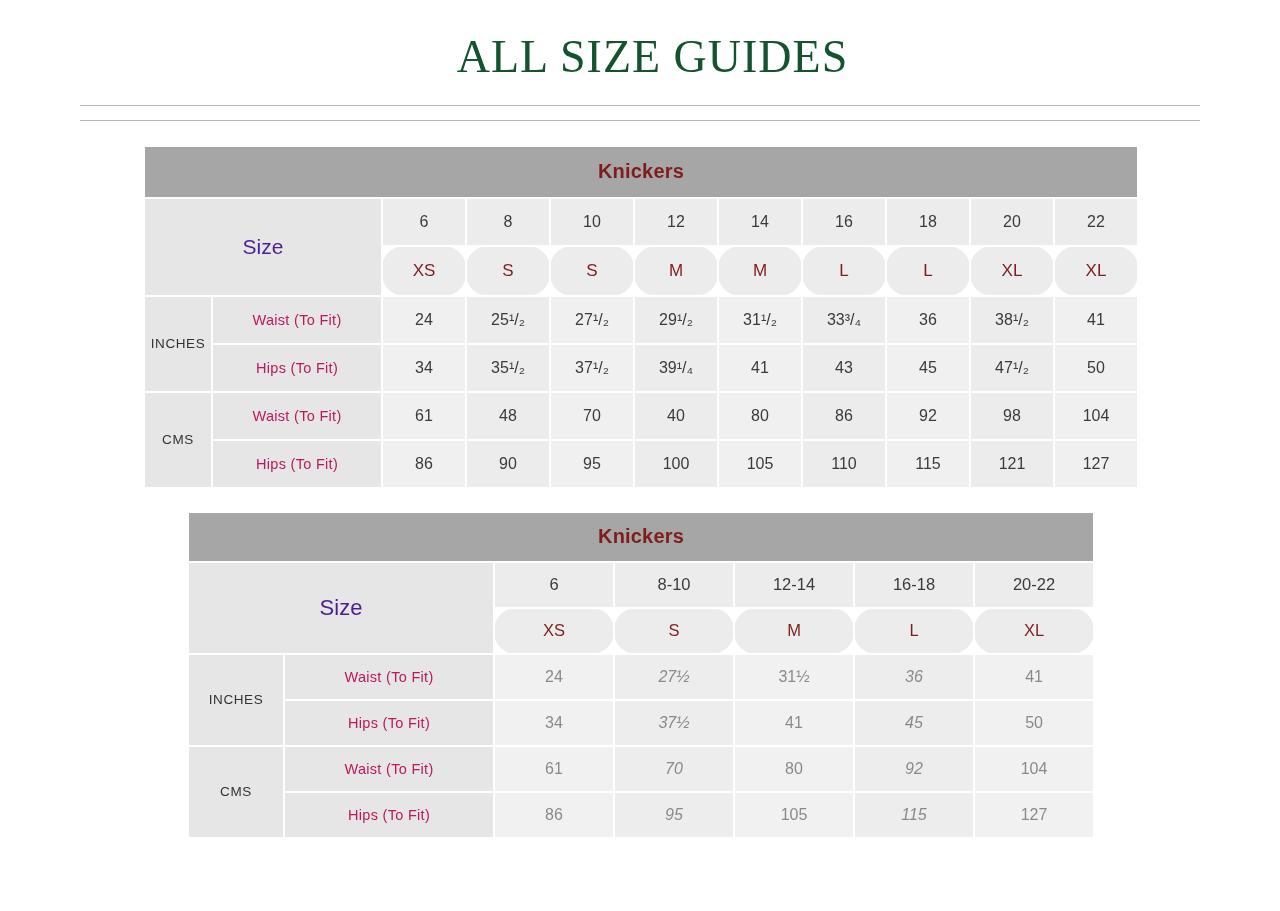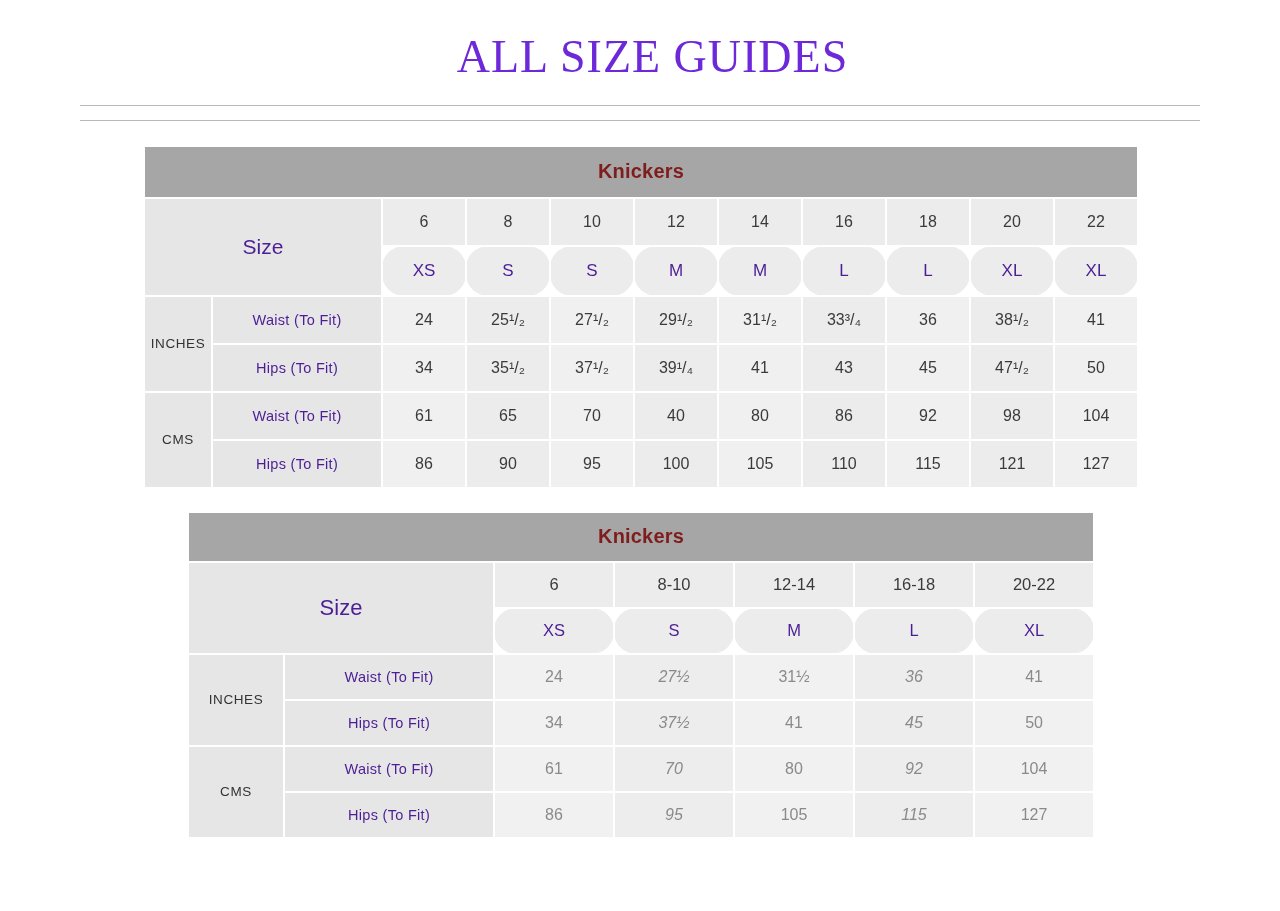--- a/index.html
+++ b/index.html
@@ -18,21 +18,21 @@
     width: 1280px;
     height: 911px;
     position: relative;
   }
   .page-title {
     text-align: center;
     font-family: "Liberation Serif", serif;
     font-size: 46px;
     font-weight: 400;
     letter-spacing: 1px;
-    color: #6d28d9;
+    color: #14532d;
     margin: 32px 0 0 0;
     line-height: 1.1;
     padding-left: 25px;
   }
   .rule {
     width: 1120px;
     margin: 22px auto 0 auto;
     height: 1px;
     background: #b9b9b9;
   }
@@ -89,34 +89,34 @@
   .numhdr {
     background: #ececec;
     font-size: 16px;
     height: 44px;
     color: #3b3b3b;
   }
   .letterhdr {
     background: #ececec;
     font-size: 17px;
     height: 46px;
-    color: #4c1d95;
+    color: #7f1d1d;
     border-radius: 22px;
   }
   .unitcell {
     background: #e6e6e6;
     font-size: 13.5px;
     letter-spacing: .6px;
     color: #333;
     font-weight: 500;
   }
   .rowlabel {
     background: #e6e6e6;
     font-size: 14.5px;
-    color: #4c1d95;
+    color: #be185d;
     font-weight: 500;
     letter-spacing: .3px;
   }
   .datacell {
     background: #f0f0f0;
     font-size: 16px;
     height: 44px;
     color: #3b3b3b;
   }
   .datacell.alt {
@@ -210,21 +210,21 @@
         <td class="datacell">41</td>
         <td class="datacell alt">43</td>
         <td class="datacell">45</td>
         <td class="datacell alt">47¹/₂</td>
         <td class="datacell">50</td>
       </tr>
       <tr>
         <td class="unitcell" rowspan="2">CMS</td>
         <td class="rowlabel">Waist (To Fit)</td>
         <td class="datacell">61</td>
-        <td class="datacell alt">65</td>
+        <td class="datacell alt">48</td>
         <td class="datacell">70</td>
         <td class="datacell alt">40</td>
         <td class="datacell">80</td>
         <td class="datacell alt">86</td>
         <td class="datacell">92</td>
         <td class="datacell alt">98</td>
         <td class="datacell">104</td>
       </tr>
       <tr>
         <td class="rowlabel">Hips (To Fit)</td>

